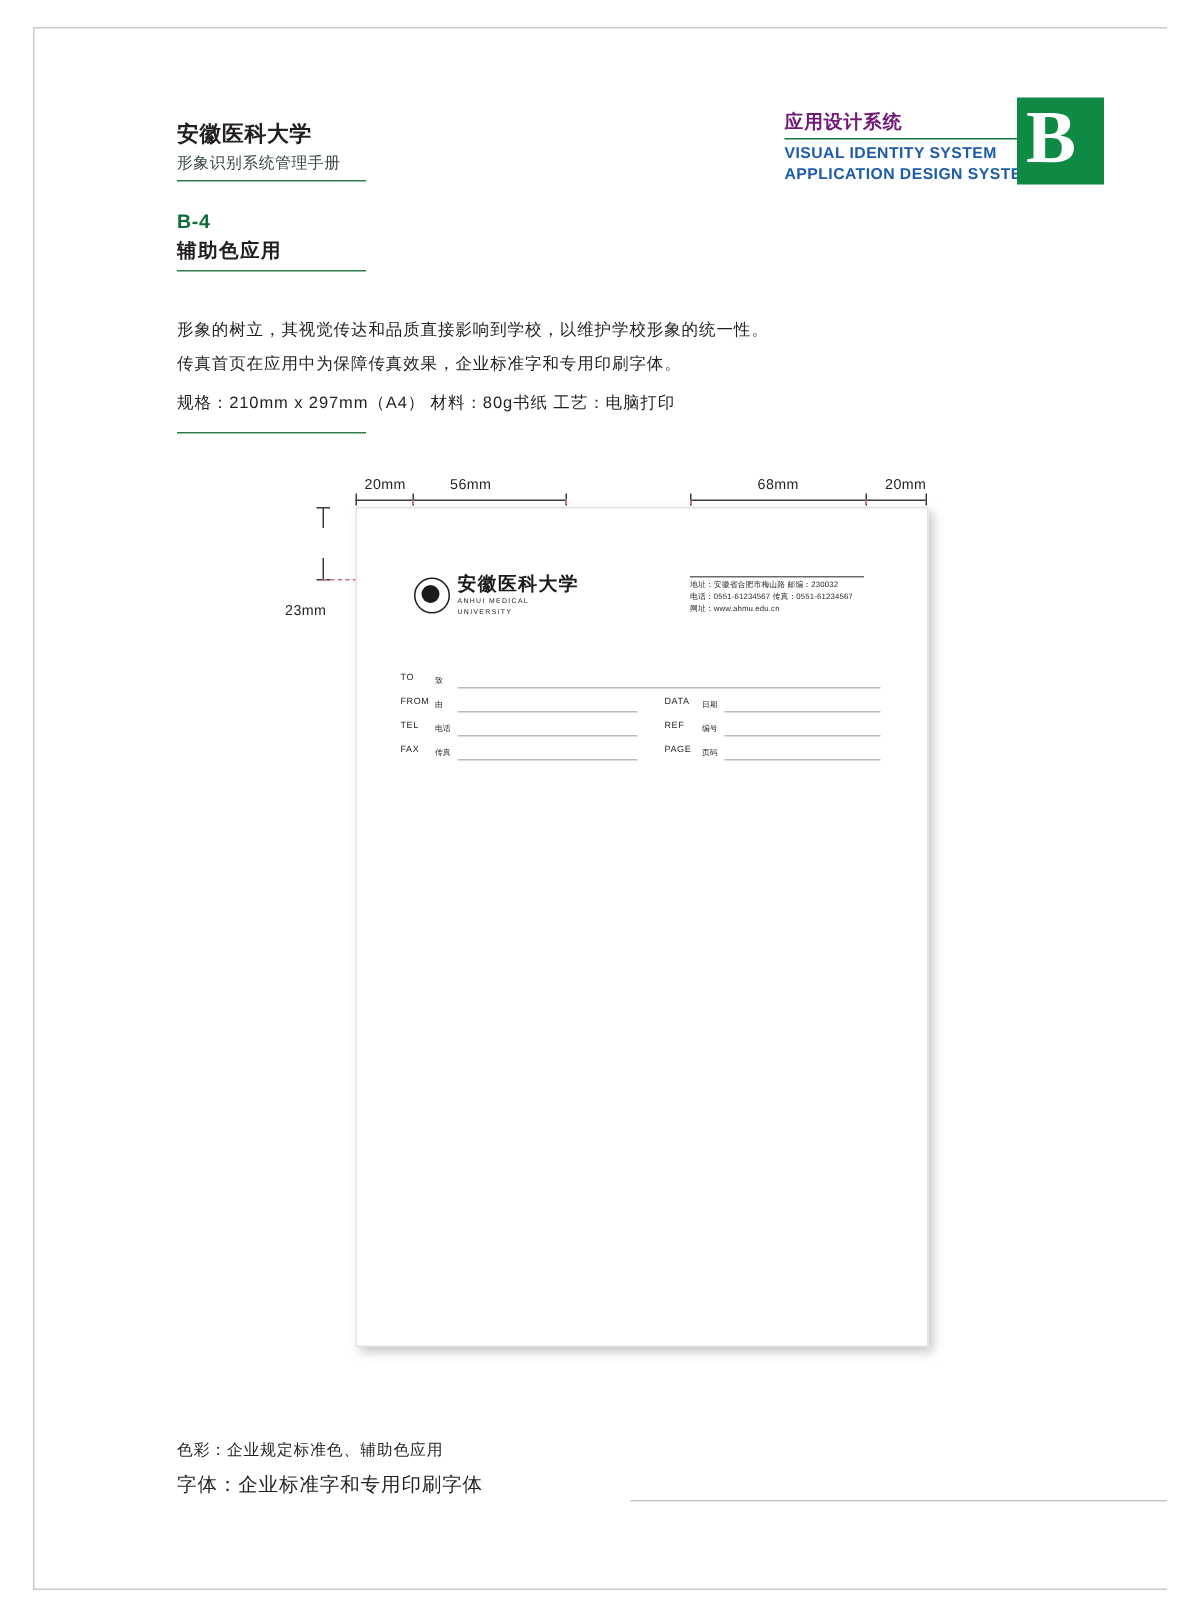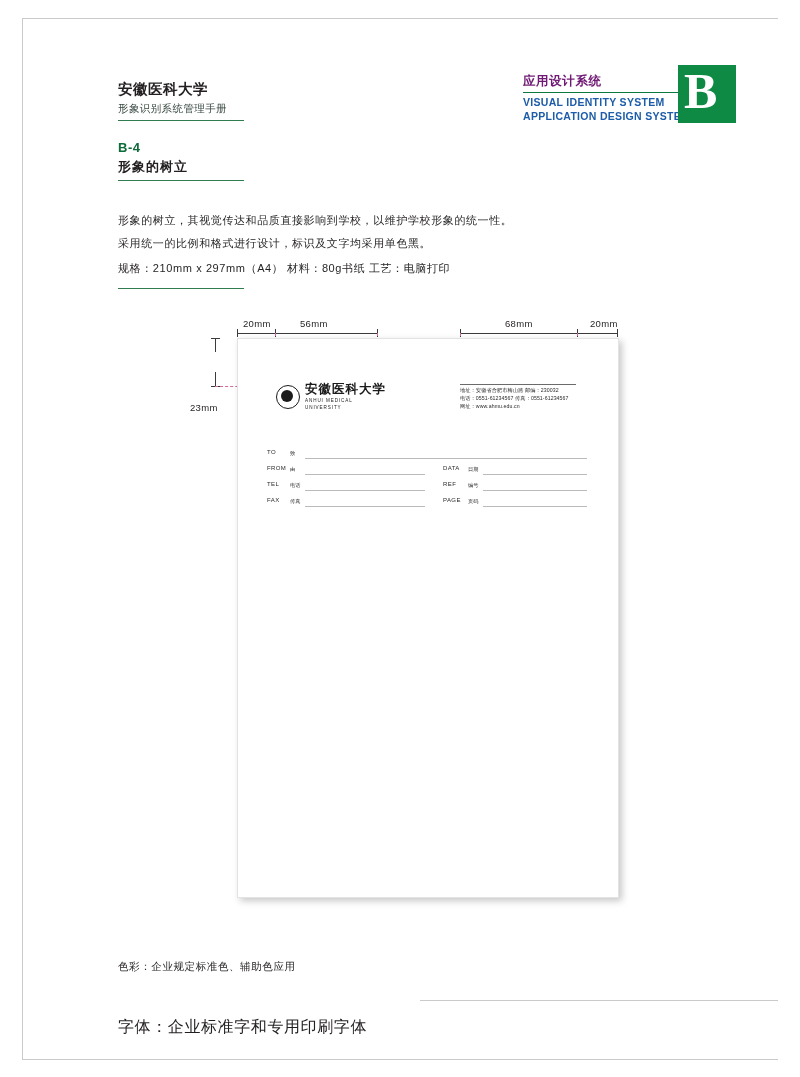--- a/index.html
+++ b/index.html
@@ -168,24 +168,23 @@
   .foot1 {
     position: absolute;
     left: 118px; top: 960px;
     font-size: 10.5px;
     letter-spacing: 0.6px;
     color: #231f20;
   }
   .foot2 {
     position: absolute;
     left: 118px; top: 981px;
-    font-size: 16px;
+    font-size: 13px;
     letter-spacing: 0.6px;
     color: #231f20;
-    margin-top: 36px;
   }
   .foot-rule {
     position: absolute;
     left: 420px; top: 1000px;
     width: 358px; height: 1px;
     background: #c9cbca;
   }
 
   
   .sheet {
@@ -354,25 +353,25 @@
   <div class="hdr-rule-left"></div>
 
   <div class="hdr-right-cn">应用设计系统</div>
   <div class="hdr-rule-right"></div>
   <div class="hdr-right-en1">VISUAL IDENTITY SYSTEM</div>
   <div class="hdr-right-en2">APPLICATION DESIGN SYSTEM</div>
   <div class="hdr-badge"></div>
   <div class="hdr-badge-letter">B</div>
 
   <div class="sec-code">B-4</div>
-  <div class="sec-name">形象的树立</div>
+  <div class="sec-name">辅助色应用</div>
   <div class="sec-rule"></div>
 
   <div class="body-line bl2">形象的树立，其视觉传达和品质直接影响到学校，以维护学校形象的统一性。</div>
-  <div class="body-line bl3">采用统一的比例和格式进行设计，标识及文字均采用单色黑。</div>
+  <div class="body-line bl3">传真首页在应用中为保障传真效果，企业标准字和专用印刷字体。</div>
 
   <div class="spec-line">规格：210mm x 297mm（A4）     材料：80g书纸     工艺：电脑打印</div>
   <div class="spec-rule"></div>
 
   <div class="dim-label" style="left:243px; top:318px;">20mm</div>
   <div class="dim-label" style="left:300px; top:318px;">56mm</div>
   <div class="dim-label" style="left:505px; top:318px;">68mm</div>
   <div class="dim-label" style="left:590px; top:318px;">20mm</div>
   <div class="dim-label" style="left:190px; top:357px;margin-top:45px;">23mm</div>
 

